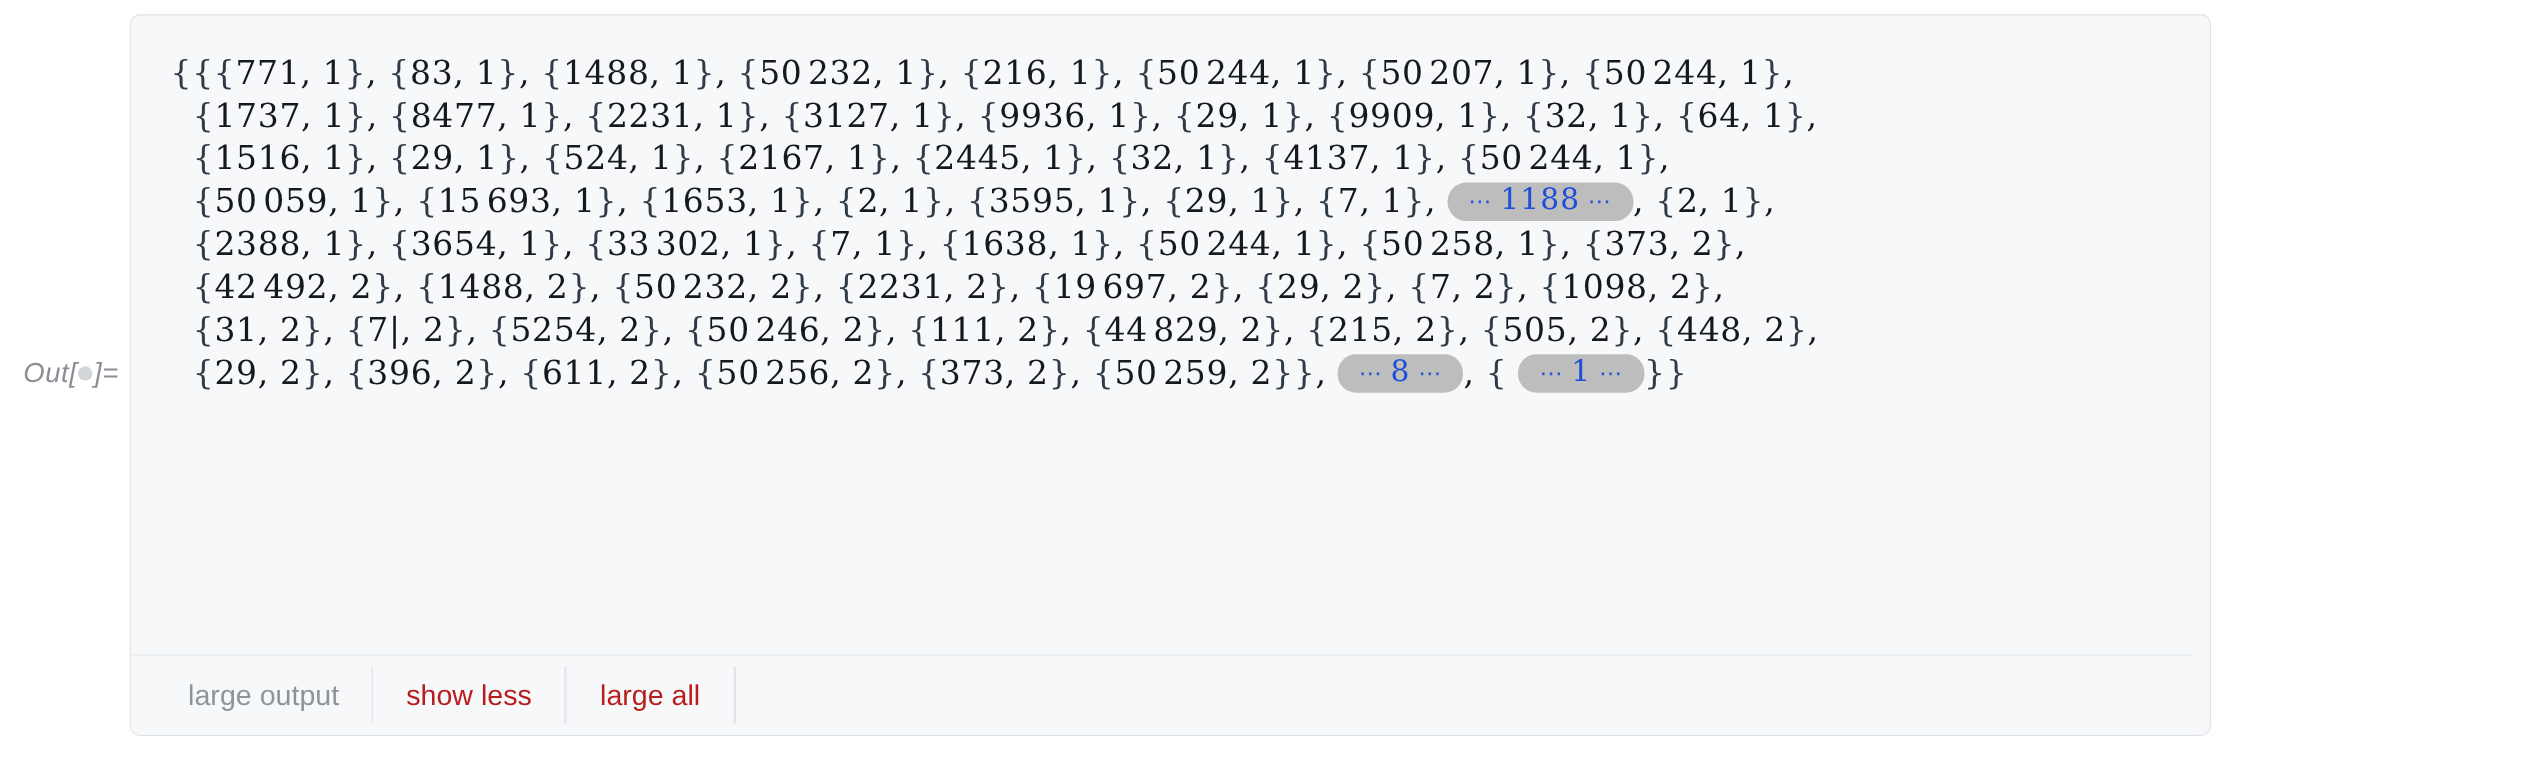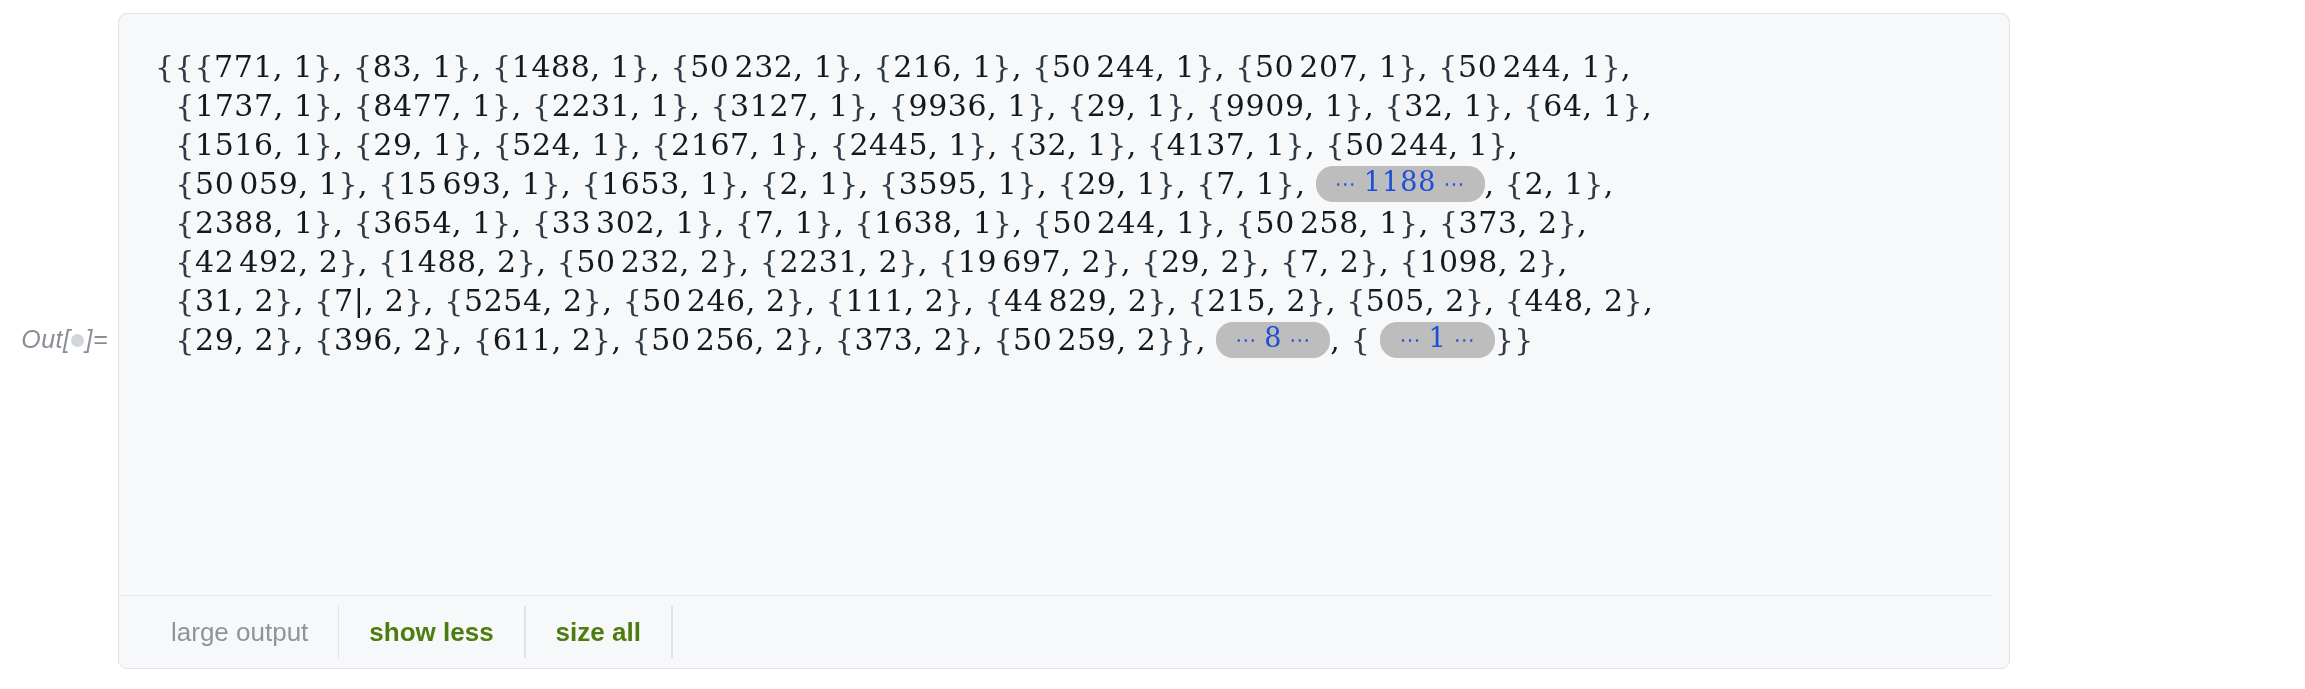--- a/index.html
+++ b/index.html
@@ -126,22 +126,22 @@
     font-size: 26px;
     padding: 0 30px;
     white-space: nowrap;
     line-height: 34px;
   }
   .tb-item.muted {
     color: #8e949b;
     font-weight: normal;
   }
   .tb-item.action {
-    color: #4d7c0f;
-    font-weight: bold;
+    color: #b91c1c;
+    font-weight: normal;
     cursor: pointer;
   }
   .tb-sep {
     width: 1px;
     height: 52px;
     background: #dfe2e6;
     flex: 0 0 1px;
   }
 </style>
 </head>
@@ -192,19 +192,19 @@
 
       </div>
     </div>
 
     <div class="toolbar">
       <div class="tb-item muted">large output</div>
       <div class="tb-sep"></div>
       <div class="tb-item action">show less</div>
       <div class="tb-sep"></div>
       <div class="tb-sep"></div>
-      <div class="tb-item action">size all</div>
+      <div class="tb-item action">large all</div>
       <div class="tb-sep"></div>
       <div class="tb-sep"></div>
     </div>
 
   </div>
 </div>
 
 </body></html>

